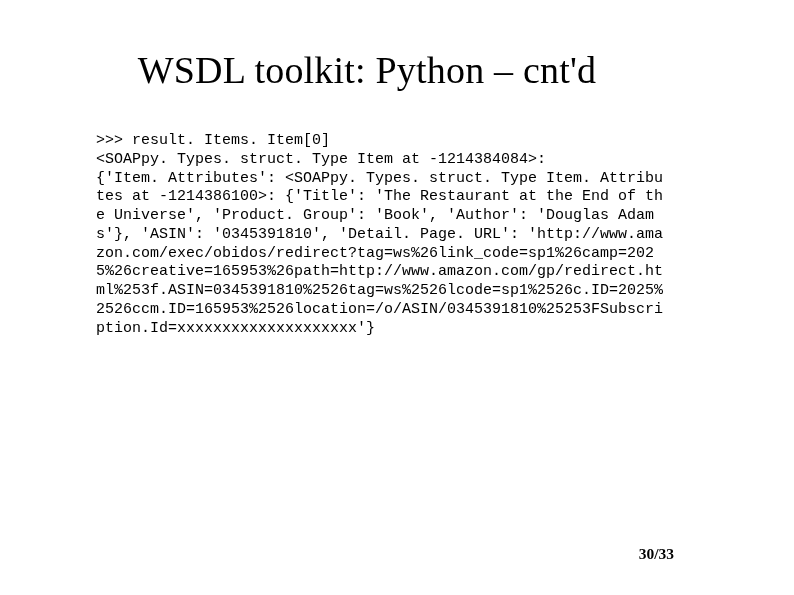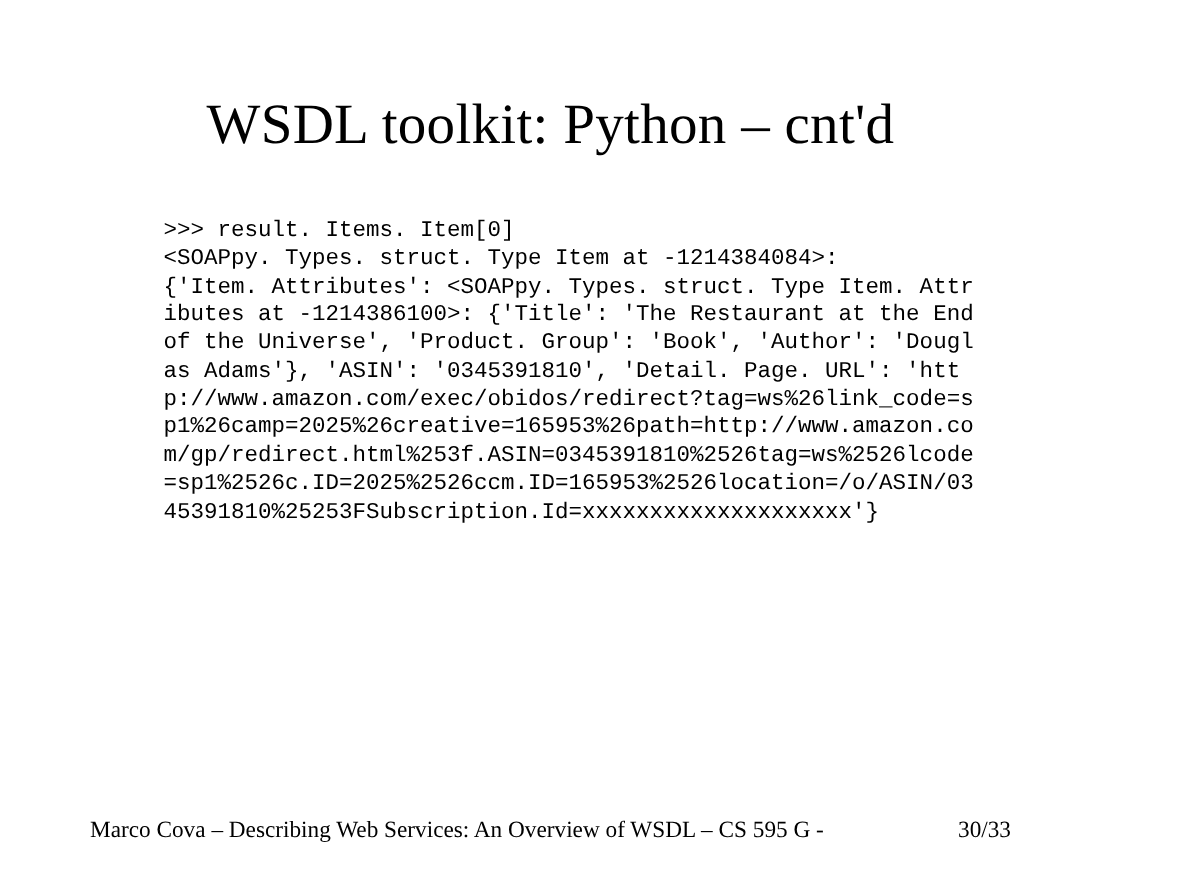--- a/index.html
+++ b/index.html
@@ -1,43 +1,42 @@
 <!DOCTYPE html>
 <html><head>
 <meta charset="utf-8">
 <style>
   * { margin: 0; padding: 0; box-sizing: border-box; }
   html, body { width: 794px; height: 595px; background: #ffffff; font-family: "Times New Roman", Times, serif; color: #000000; }
-  .slide { width: 734px; height: 595px; position: relative; padding: 13px; }
+  .slide { width: 734px; height: 595px; position: relative; padding: 0; }
   .title { font-size: 38px; font-weight: normal; text-align: center; padding-top: 48px; padding-bottom: 40px; letter-spacing: 0.2px; }
   .code {
     font-family: "Courier New", Courier, monospace;
     font-size: 15px;
     line-height: 1.25;
     white-space: pre-wrap;
     word-break: break-all;
     padding: 0 70px 0 60px;
     margin-left: 36px;
   }
   .footer {
     position: absolute;
     bottom: 32px;
     left: 60px;
     right: 60px;
     font-size: 15.5px;
     font-family: "Times New Roman", Times, serif;
   }
   .footer .left { float: left; }
-  .footer .right { float: right; }
+  .footer .right { float: right; font-weight: bold; }
 </style>
 </head>
 <body>
 
 <div class="slide">
   <h1 class="title">WSDL toolkit: Python – cnt'd</h1>
   <div class="code">&gt;&gt;&gt; result. Items. Item[0]
 &lt;SOAPpy. Types. struct. Type Item at -1214384084&gt;:
 {'Item. Attributes': &lt;SOAPpy. Types. struct. Type Item. Attributes at -1214386100&gt;: {'Title': 'The Restaurant at the End of the Universe', 'Product. Group': 'Book', 'Author': 'Douglas Adams'}, 'ASIN': '0345391810', 'Detail. Page. URL': 'http://www.amazon.com/exec/obidos/redirect?tag=ws%26link_code=sp1%26camp=2025%26creative=165953%26path=http://www.amazon.com/gp/redirect.html%253f.ASIN=0345391810%2526tag=ws%2526lcode=sp1%2526c.ID=2025%2526ccm.ID=165953%2526location=/o/ASIN/0345391810%25253FSubscription.Id=xxxxxxxxxxxxxxxxxxxx'}</div>
   <div class="footer">
-    <span class="left">Marco Cova – Describing Web Services: An Overview of WSDL – CS 595 G -</span>
     <span class="right">30/33</span>
   </div>
 </div>
 
 </body></html>

